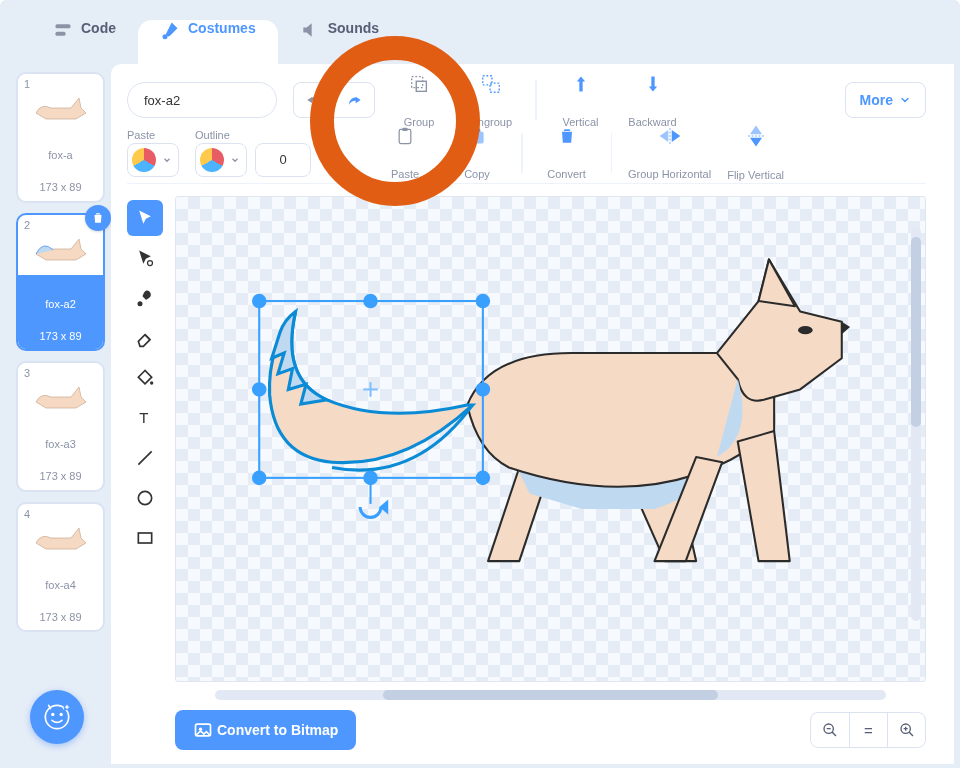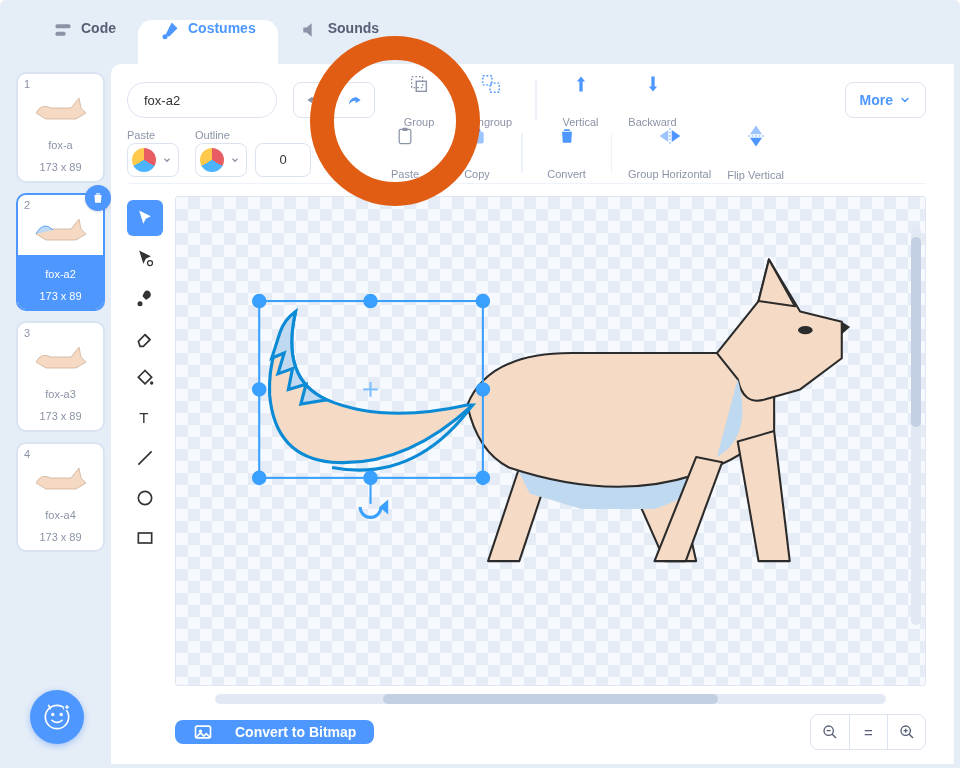--- a/index.html
+++ b/index.html
@@ -22,21 +22,21 @@
   .tab-ico{display:inline-flex;align-items:center;justify-content:center}
 
   
   .workspace{display:flex;height:700px}
 
   
   .costumes-col{width:105px;padding:8px 6px 0 10px;display:flex;flex-direction:column;gap:10px;position:relative}
   .thumb{background:#fff;border:2px solid var(--panel-border);border-radius:10px;padding:4px 4px 6px 4px;position:relative}
   .thumb .num{position:absolute;top:4px;left:6px;font-size:11px;color:#8b93a7}
   .thumb .preview{height:44px;display:flex;align-items:center;justify-content:center;margin-top:8px}
-  .thumb .label{text-align:center;font-size:11px;color:#8b93a7;line-height:1.3;margin-top:8px}
+  .thumb .label{text-align:center;font-size:11px;color:#8b93a7;line-height:1.3;margin-top:18px}
   .thumb.selected{border-color:var(--blue)}
   .thumb.selected .label-box{background:var(--blue);color:#fff;border-radius:0 0 8px 8px;margin:4px -4px -6px -4px;padding:4px 0 6px 0}
   .thumb.selected .label{color:#fff}
   .trash-chip{position:absolute;top:-10px;right:-8px;width:26px;height:26px;border-radius:50%;background:var(--blue);display:flex;align-items:center;justify-content:center;box-shadow:0 1px 3px rgba(0,0,0,.15)}
   .trash-chip svg{width:14px;height:14px}
 
   .add-costume{width:54px;height:54px;border-radius:50%;background:var(--blue);position:absolute;bottom:20px;left:24px;display:flex;align-items:center;justify-content:center;box-shadow:0 2px 6px rgba(59,130,246,.4)}
   .add-costume svg{width:30px;height:30px}
 
   
@@ -83,21 +83,21 @@
     background-color:#f6f9fd;
   }
   .vscroll{position:absolute;right:4px;top:30px;bottom:60px;width:10px}
   .vscroll .track{position:absolute;inset:0;background:#e2e9f4;border-radius:6px}
   .vscroll .thumb-bar{position:absolute;top:10px;left:0;right:0;height:190px;background:#c3cfe2;border-radius:6px}
   .hscroll{height:10px;margin:8px 40px 0 40px;position:relative}
   .hscroll .track{position:absolute;inset:0;background:#e2e9f4;border-radius:6px}
   .hscroll .thumb-bar{position:absolute;top:0;bottom:0;left:25%;width:50%;background:#c3cfe2;border-radius:6px}
 
   .bottom-bar{display:flex;align-items:center;justify-content:space-between;padding-top:10px}
-  .convert-btn{height:24px;background:var(--blue);color:#fff;border-radius:8px;display:flex;align-items:center;gap:22px;padding:0 18px;font-size:14px;font-weight:700;cursor:pointer}
+  .convert-btn{height:40px;background:var(--blue);color:#fff;border-radius:8px;display:flex;align-items:center;gap:4px;padding:0 18px;font-size:14px;font-weight:700;cursor:pointer}
   .zoom-group{display:flex;border:1.5px solid #dce3f0;border-radius:8px;overflow:hidden;height:36px;background:#fff}
   .zoom-group .zb{width:38px;display:flex;align-items:center;justify-content:center;font-size:15px;color:var(--grey-text);cursor:pointer}
   .zoom-group .zb+ .zb{border-left:1.5px solid #dce3f0}
 
   
   .highlight-ring{position:absolute;width:170px;height:170px;border:24px solid var(--orange);border-radius:50%;left:310px;top:36px;pointer-events:none;z-index:50}
 
   
   .fox-stage{position:absolute;inset:0}
 </style>

